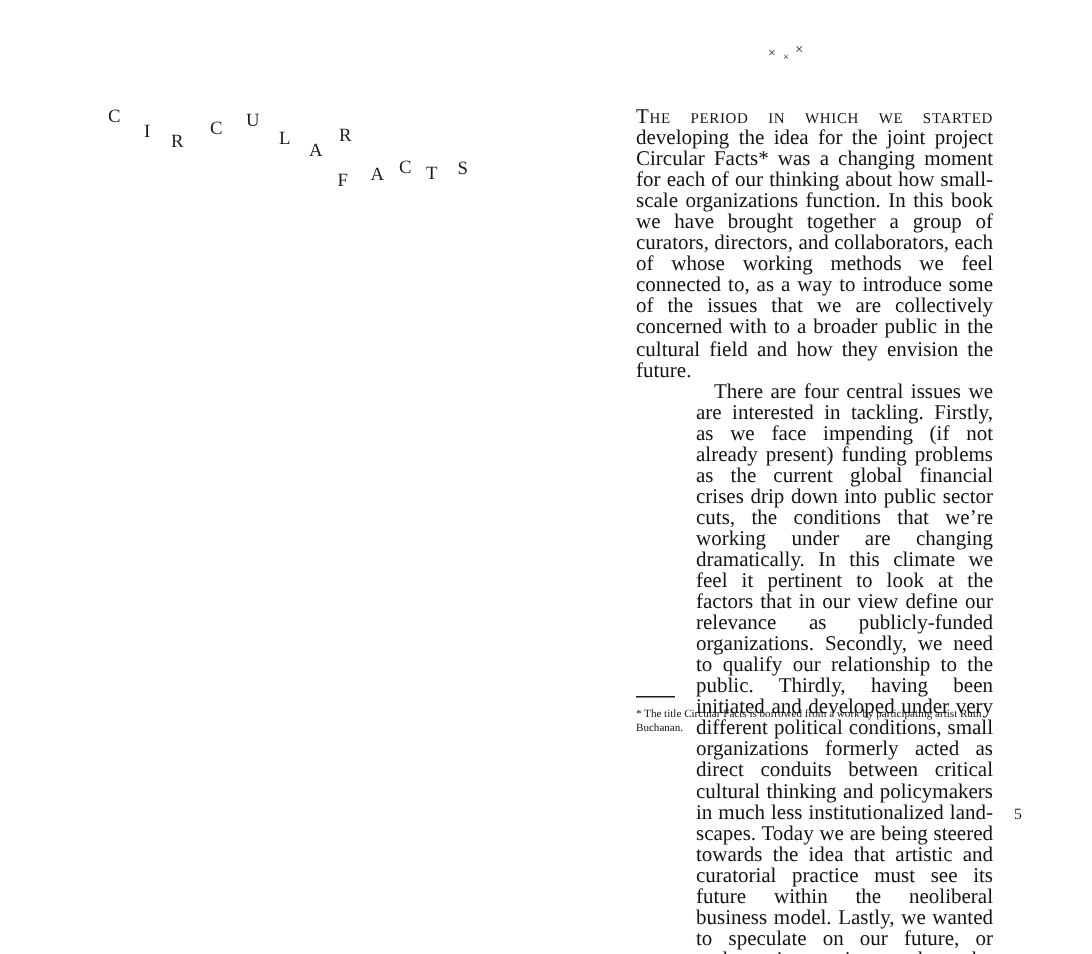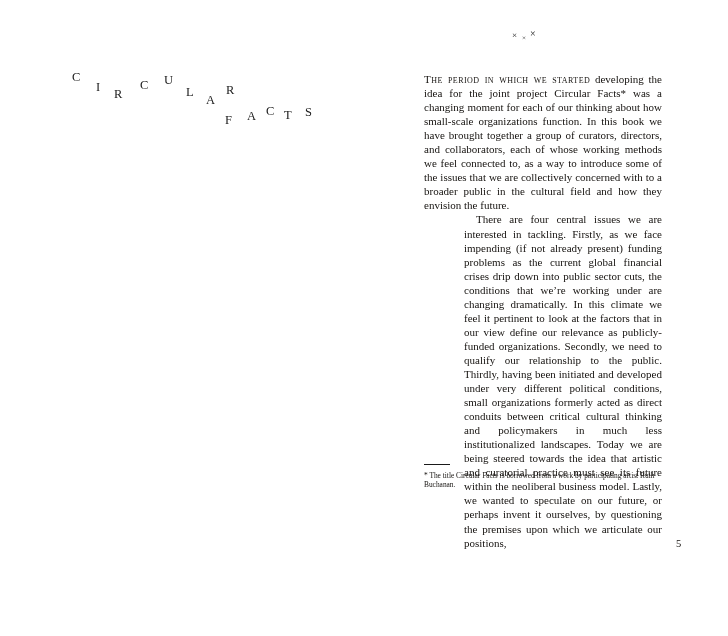--- a/index.html
+++ b/index.html
@@ -58,21 +58,21 @@
 
   
   .text-column {
     position: absolute;
     left: 424px;
     top: 72px;
     width: 238px;
   }
   .text-column p {
     margin: 0;
-    font-size: 11px;
+    font-size: 14px;
     line-height: 14.05px;
     text-align: justify;
     text-justify: inter-word;
     hyphens: manual;
     color: #15120f;
   }
   .text-column p.indented {
     text-indent: 12px;
     margin-left: 40px;
   }

